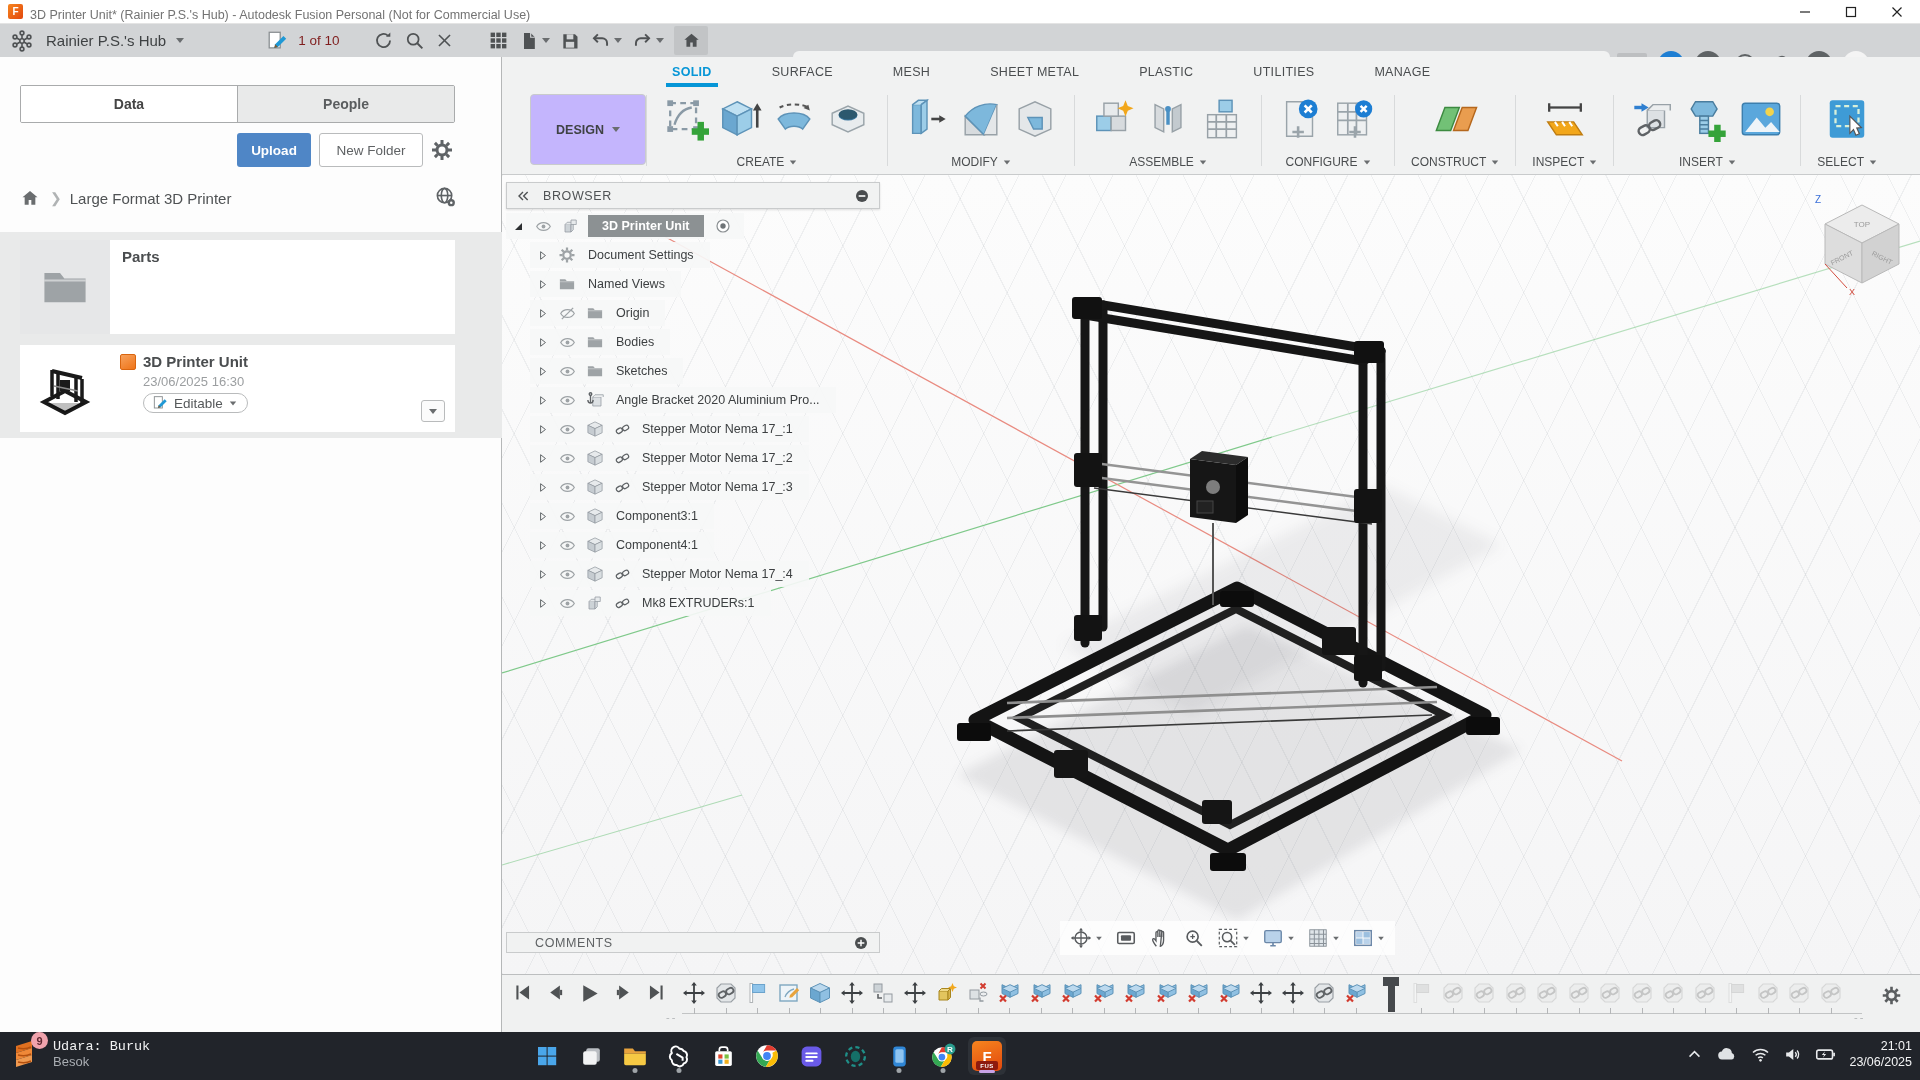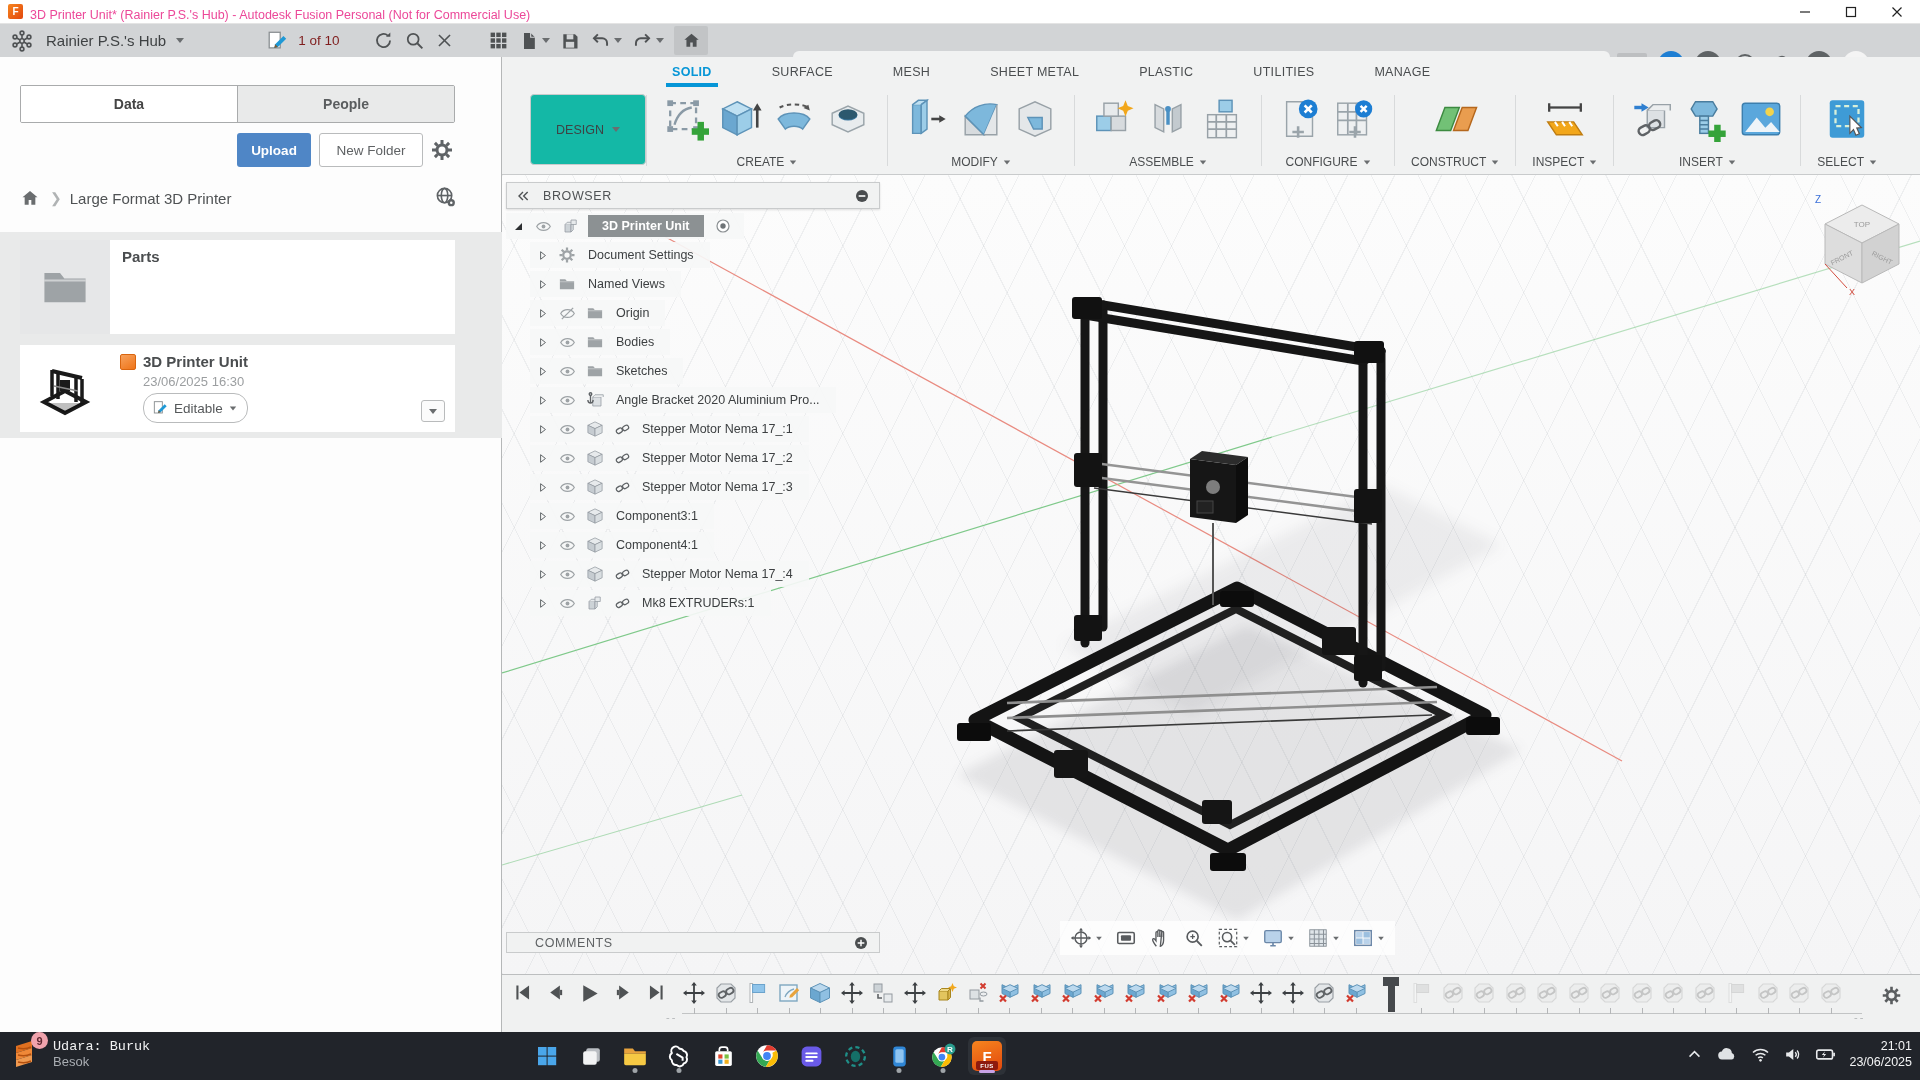--- a/index.html
+++ b/index.html
@@ -3,21 +3,21 @@
 <meta charset="utf-8">
 <style>
   html,body{margin:0;padding:0;background:#888;}
   *{box-sizing:border-box;font-family:"Liberation Sans",sans-serif;}
   .stage{position:relative;width:1920px;height:1080px;background:#fff;overflow:hidden;}
   .ic{display:inline-block;vertical-align:middle;}
   svg{display:block;}
   
   .titlebar{position:absolute;left:0;top:0;width:1920px;height:24px;background:#fff;display:flex;align-items:center;border-bottom:1px solid #e4e4e4;}
   .titlebar .fticon{width:15px;height:15px;margin:0 7px 0 8px;border-radius:2px;background:linear-gradient(135deg,#f6851f,#e2470d);color:#fff;font-size:10px;font-weight:bold;display:flex;align-items:center;justify-content:center;}
-  .titlebar .ttext{font-size:12.5px;color:#ec4899;margin-top:7px;}
+  .titlebar .ttext{font-size:12.5px;color:#737373;margin-top:7px;}
   .winbtns{position:absolute;right:0;top:0;height:24px;display:flex;}
   .winbtn{width:46px;height:24px;display:flex;align-items:center;justify-content:center;color:#222;}
   
   .qat{position:absolute;left:0;top:24px;width:1920px;height:33px;background:#d2d4d6;}
   .qat-left{position:absolute;left:10px;top:0;height:33px;display:flex;align-items:center;gap:10px;color:#4f5254;}
   .hubname{font-size:15px;color:#3f4244;margin-left:2px;}
   .qsep{width:14px;}
   .verlabel{font-size:13.5px;color:#7f1d1d;}
   .homebox{width:34px;height:29px;background:#c2c4c6;display:flex;align-items:center;justify-content:center;border-radius:2px;}
   
@@ -32,21 +32,21 @@
   .circ.gray{background:#5f6365;color:#fff;}
   .circ.plain{background:transparent;color:#5f6365;}
   .circ.avatar{background:#f4f4f4;color:#444;font-size:12.5px;font-weight:bold;}
   
   .ribbon{position:absolute;left:502px;top:57px;width:1418px;height:118px;background:#f1f2f2;border-bottom:1px solid #c9cbcc;}
   .rtabs{position:absolute;left:0;top:0;width:100%;height:30px;display:flex;align-items:center;padding-left:168px;gap:56px;}
   .rtab{font-size:12.5px;color:#4a4d4f;letter-spacing:.3px;position:relative;padding:7px 2px;}
   .rtab.active{color:#0696d7;font-weight:bold;}
   .rtab.active::after{content:"";position:absolute;left:-4px;right:-4px;bottom:-1px;height:4px;background:#0696d7;}
   .rtools{position:absolute;left:0;top:30px;width:100%;height:87px;display:flex;align-items:stretch;}
-  .designbtn{margin:7px 0 9px 28px;width:116px;background:#14b8a6;border:1px solid #c9cbcc;border-radius:4px;display:flex;align-items:center;justify-content:center;gap:8px;font-size:12.5px;font-weight:normal;color:#3f4244;}
+  .designbtn{margin:7px 0 9px 28px;width:116px;background:#c4b5fd;border:1px solid #c9cbcc;border-radius:4px;display:flex;align-items:center;justify-content:center;gap:8px;font-size:12.5px;font-weight:bold;color:#3f4244;}
   .rgroup{display:flex;flex-direction:column;align-items:center;padding:0 16px;}
   .rgicons{flex:1;display:flex;align-items:center;gap:8px;}
   .rgicons svg{width:46px;height:46px;}
   .rglabel{height:24px;display:flex;align-items:center;gap:5px;font-size:12px;color:#4a4d4f;}
   .rsep{width:1px;background:#d8dadb;margin:8px 0;}
   .caret{width:0;height:0;border-left:4px solid transparent;border-right:4px solid transparent;border-top:5px solid #6a6d6f;display:inline-block;}
   
   .leftpanel{position:absolute;left:0;top:57px;width:502px;height:975px;background:#fdfdfd;border-right:1px solid #b5b7b8;}
   .lp-tabs{position:absolute;left:20px;top:28px;width:435px;height:38px;display:flex;border:1px solid #a9abac;border-radius:2px;overflow:hidden;font-weight:bold;}
   .lp-tab{flex:1;display:flex;align-items:center;justify-content:center;font-size:14px;color:#5a5d5f;background:#e9eaea;}
@@ -62,21 +62,21 @@
   .lp-gray{position:absolute;left:0;top:175px;width:502px;height:206px;background:#e9eaea;}
   .card{position:absolute;left:20px;width:435px;background:#fff;display:flex;}
   .card .thumb{width:90px;display:flex;align-items:center;justify-content:center;}
   .card.folder{top:183px;height:94px;}
   .card.folder .thumb{background:#e6e7e8;}
   .card.item{top:288px;height:87px;}
   .cbody{flex:1;padding:8px 10px;position:relative;}
   .ctitle{font-size:15px;font-weight:bold;color:#4a4d4f;display:flex;align-items:center;gap:7px;}
   .ctitle .cube{width:16px;height:16px;background:linear-gradient(150deg,#f7a15c,#ef7418);border:1px solid #d9650f;border-radius:2px;}
   .cdate{font-size:13px;color:#9b9ea0;margin:4px 0 4px 23px;}
-  .pill{display:inline-flex;align-items:center;gap:6px;height:30px;border:1.5px solid #b9bbbc;border-radius:14px;padding:0 10px 0 8px;margin-left:23px;font-size:13.5px;color:#55585a;background:#fff;}
+  .pill{display:inline-flex;align-items:center;gap:6px;height:20px;border:1.5px solid #b9bbbc;border-radius:14px;padding:0 10px 0 8px;margin-left:23px;font-size:13.5px;color:#55585a;background:#fff;}
   .ddbtn{position:absolute;right:-30px;bottom:6px;width:24px;height:22px;border:1px solid #b9bbbc;border-radius:3px;background:#fbfbfb;display:flex;align-items:center;justify-content:center;}
   
   .canvas{position:absolute;left:502px;top:175px;width:1418px;height:800px;background:
      repeating-linear-gradient(116.565deg,rgba(120,130,140,0.10) 0 1px,transparent 1px 42px),
      repeating-linear-gradient(63.435deg,rgba(120,130,140,0.10) 0 1px,transparent 1px 42px),
      linear-gradient(#fcfcfc,#f5f5f6);border-bottom:1px solid #bcbebf;overflow:hidden;}
   .axes,.model{position:absolute;left:0;top:0;}
   
   .bhead{position:absolute;left:4px;top:7px;width:374px;height:27px;background:#f1f2f2;border:1px solid #c9cbcc;box-shadow:0 1px 2px rgba(0,0,0,.12);display:flex;align-items:center;color:#4f5254;}
   .bhead .btitle{font-size:12.5px;letter-spacing:.6px;margin-left:12px;flex:1;}

